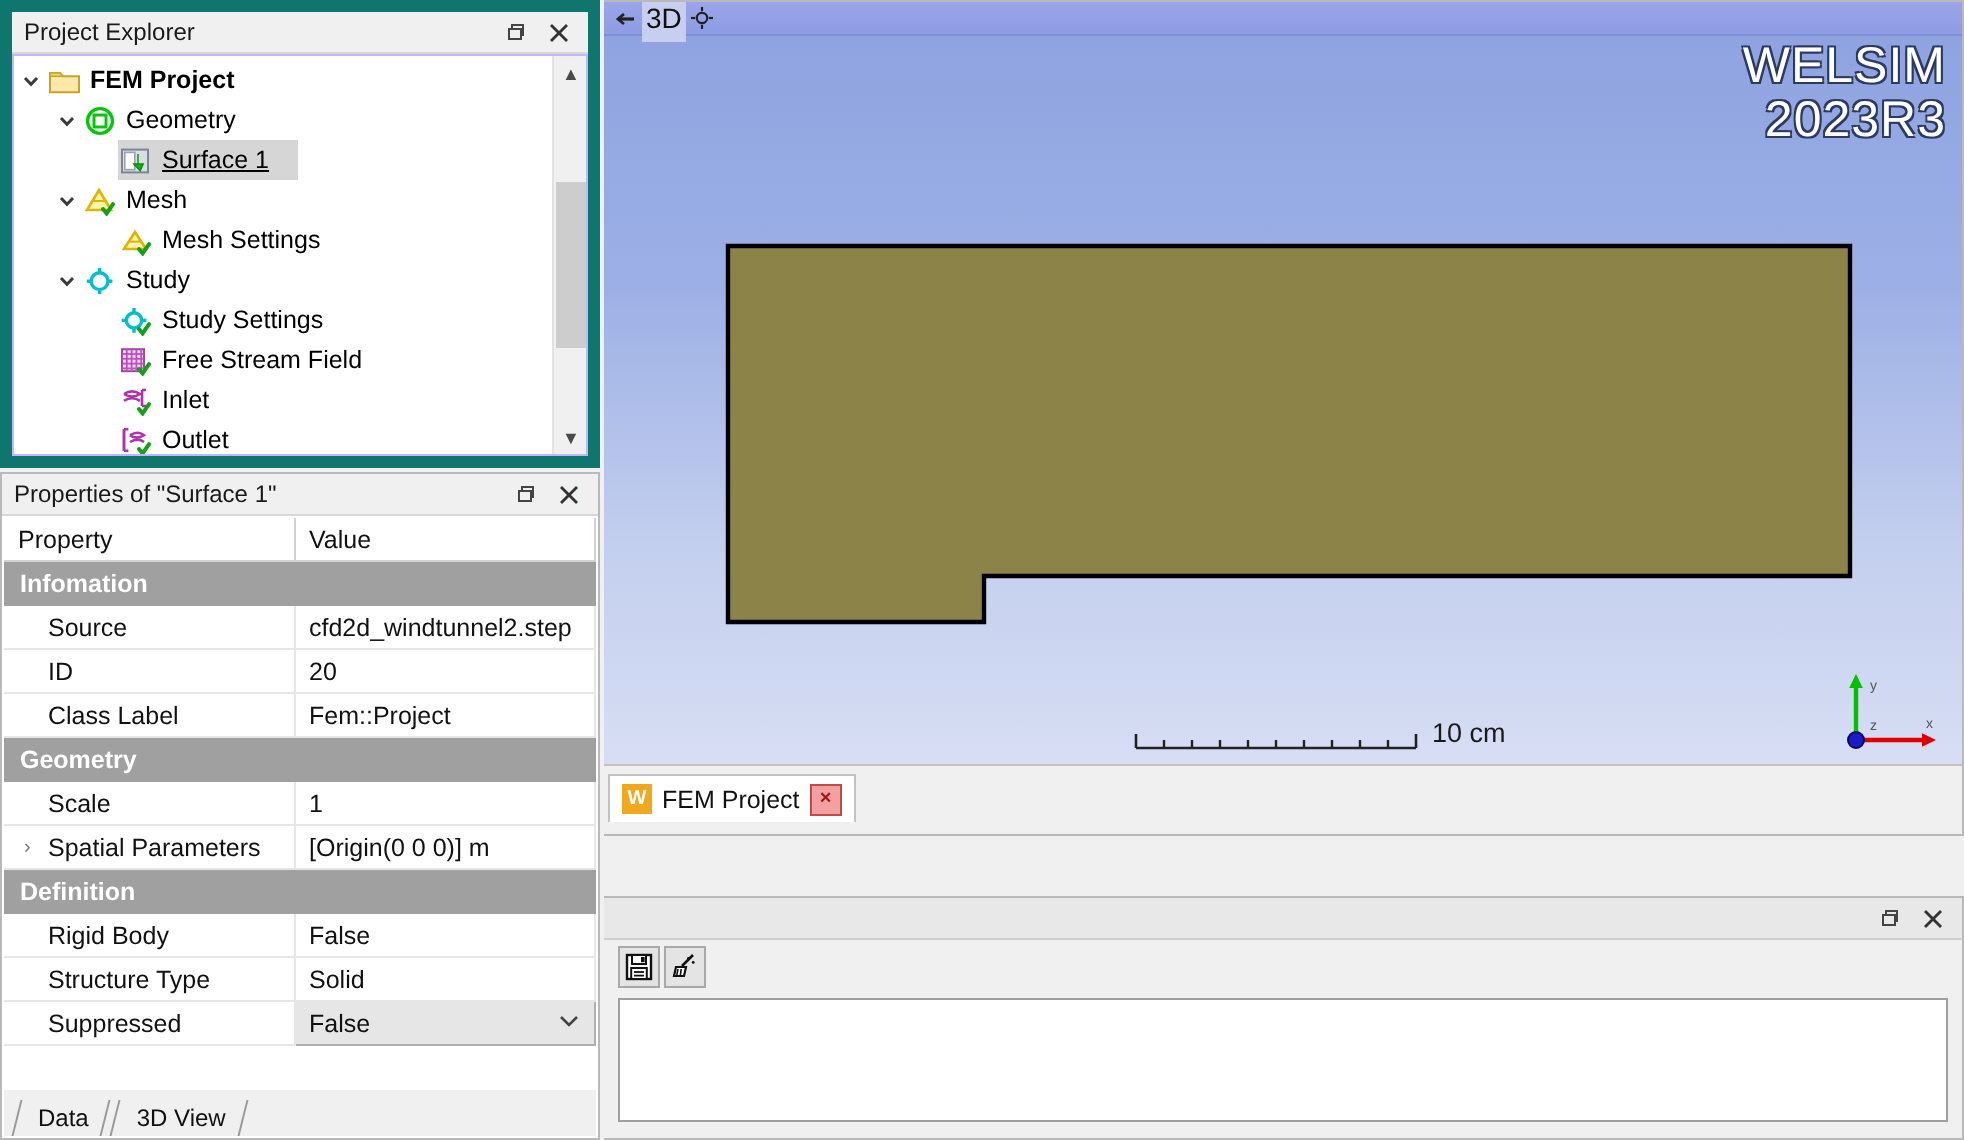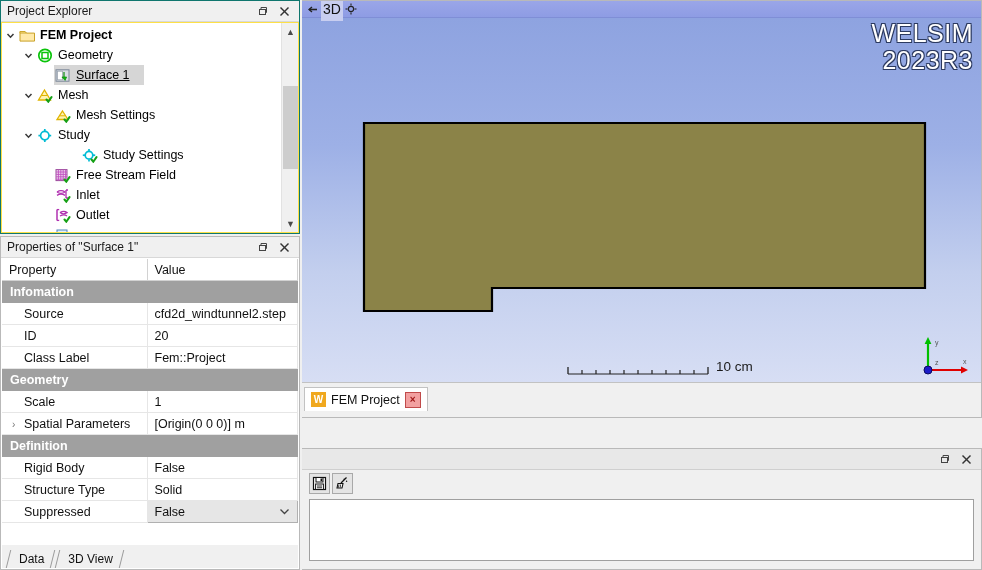--- a/index.html
+++ b/index.html
@@ -35,22 +35,22 @@
     width: 13px; height: 13px;
     display: flex; align-items: center; justify-content: center;
     cursor: default;
   }
   .tbtn svg { display: block; }
 
   
   #project-explorer {
     position: absolute; left: 0; top: 0;
     width: 300px; height: 234px;
-    background: #fde047;
-    border: 1px solid #0f766e;
+    background: #c4b5fd;
+    border: 6px solid #0f766e;
     box-sizing: border-box;
   }
   #pe-body {
     position: absolute; left: 1px; top: 22px; right: 1px; bottom: 1px;
     background: #fff;
     overflow: hidden;
   }
   #tree {
     position: absolute; left: 0; top: 0; right: 17px; bottom: 0;
     overflow: hidden;
@@ -438,21 +438,21 @@
                   <circle cx="7.8" cy="7.6" r="4.2" fill="none" stroke="#00bcd4" stroke-width="1.7"></circle>
                   <line x1="7.8" y1="1" x2="7.8" y2="3.4" stroke="#00bcd4" stroke-width="1.7"></line>
                   <line x1="7.8" y1="11.8" x2="7.8" y2="14" stroke="#00bcd4" stroke-width="1.7"></line>
                   <line x1="1.4" y1="7.6" x2="3.6" y2="7.6" stroke="#00bcd4" stroke-width="1.7"></line>
                   <line x1="12" y1="7.6" x2="14.2" y2="7.6" stroke="#00bcd4" stroke-width="1.7"></line>
                 </svg>
               </span>
               <span class="tlabel">Study</span>
             </span>
           </div>
-          <div class="tnode" style="padding-left: 36px; gap: 27px;">
+          <div class="tnode" style="padding-left: 36px;">
             <span class="twist"></span>
             <span class="tlabel-wrap">
               <span class="tico">
                 <svg width="17" height="15" viewBox="0 0 17 15">
                   <circle cx="7" cy="7.2" r="3.8" fill="none" stroke="#00bcd4" stroke-width="1.7"></circle>
                   <line x1="7" y1="1" x2="7" y2="3.2" stroke="#00bcd4" stroke-width="1.7"></line>
                   <line x1="7" y1="11.2" x2="7" y2="13.4" stroke="#00bcd4" stroke-width="1.7"></line>
                   <line x1="0.8" y1="7.2" x2="3" y2="7.2" stroke="#00bcd4" stroke-width="1.7"></line>
                   <line x1="11" y1="7.2" x2="13.2" y2="7.2" stroke="#00bcd4" stroke-width="1.7"></line>
                   <path d="M9.5 11.5 l1.8 2.2 l3.2 -4.6" stroke="#16a016" stroke-width="2" fill="none" stroke-linecap="round"></path>

